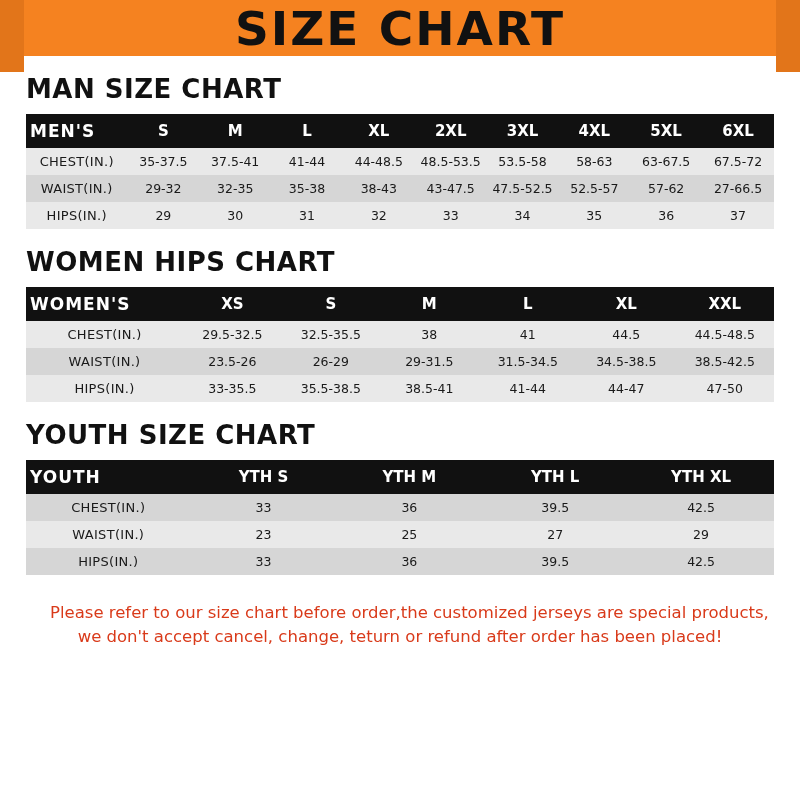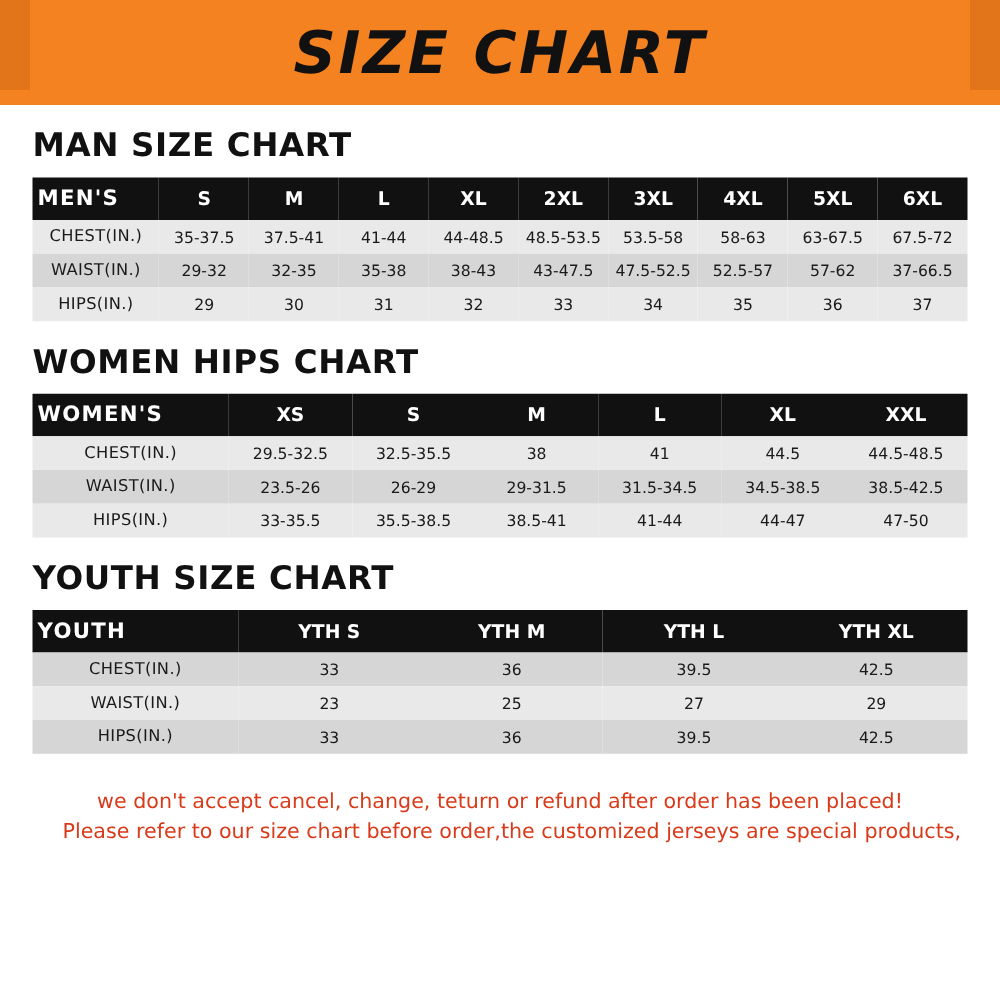--- a/index.html
+++ b/index.html
@@ -15,26 +15,25 @@
   }
   .page {
     position: relative;
     width: 800px;
     height: 800px;
     background: #ffffff;
     box-sizing: border-box;
   }
   .banner {
     position: relative;
-    height: 84px;
+    height: 56px;
     background: #f58220;
     display: flex;
     align-items: center;
     justify-content: center;
-    font-style: italic;
   }
   .banner-title {
     font-family: "DejaVu Sans", sans-serif;
     font-weight: bold;
     font-size: 47px;
     letter-spacing: 2px;
     color: #111111;
     line-height: 1;
   }
   .banner-edge-left,
@@ -182,21 +181,21 @@
         <tr class="dark">
           <td class="rowlabel">WAIST(IN.)</td>
           <td>29-32</td>
           <td>32-35</td>
           <td>35-38</td>
           <td>38-43</td>
           <td>43-47.5</td>
           <td>47.5-52.5</td>
           <td>52.5-57</td>
           <td>57-62</td>
-          <td>37-66.5</td>
+          <td>27-66.5</td>
         </tr>
         <tr class="light">
           <td class="rowlabel">HIPS(IN.)</td>
           <td>29</td>
           <td>30</td>
           <td>31</td>
           <td>32</td>
           <td>33</td>
           <td>34</td>
           <td>35</td>
@@ -296,18 +295,18 @@
           <td class="rowlabel">HIPS(IN.)</td>
           <td>33</td>
           <td>36</td>
           <td>39.5</td>
           <td>42.5</td>
         </tr>
       </tbody>
     </table>
 
     <div class="notice">
+      <div>Please refer to our size chart before order,the customized jerseys are special products,</div>
       <div>we don't accept cancel, change, teturn or refund after order has been placed!</div>
-      <div>Please refer to our size chart before order,the customized jerseys are special products,</div>
     </div>
 
   </div>
 </div>
 
 </body></html>

